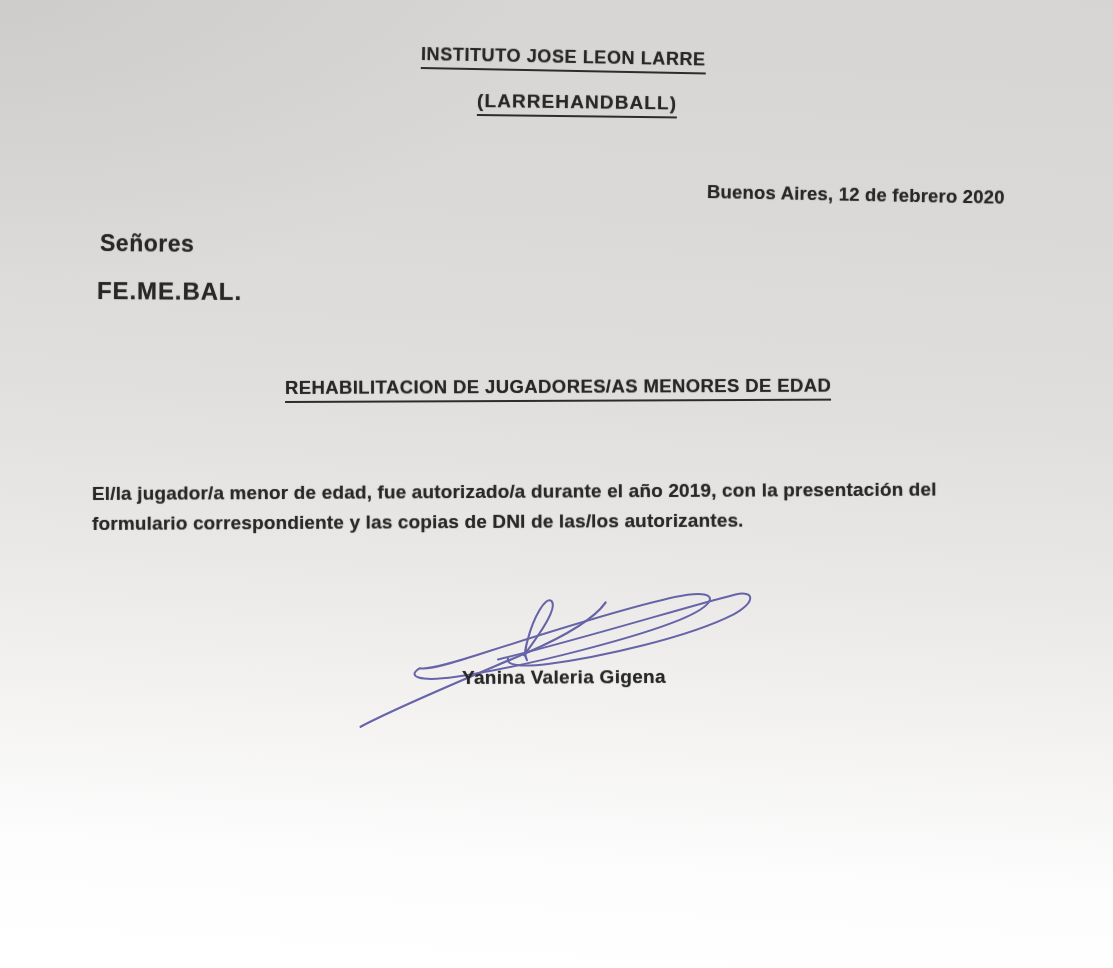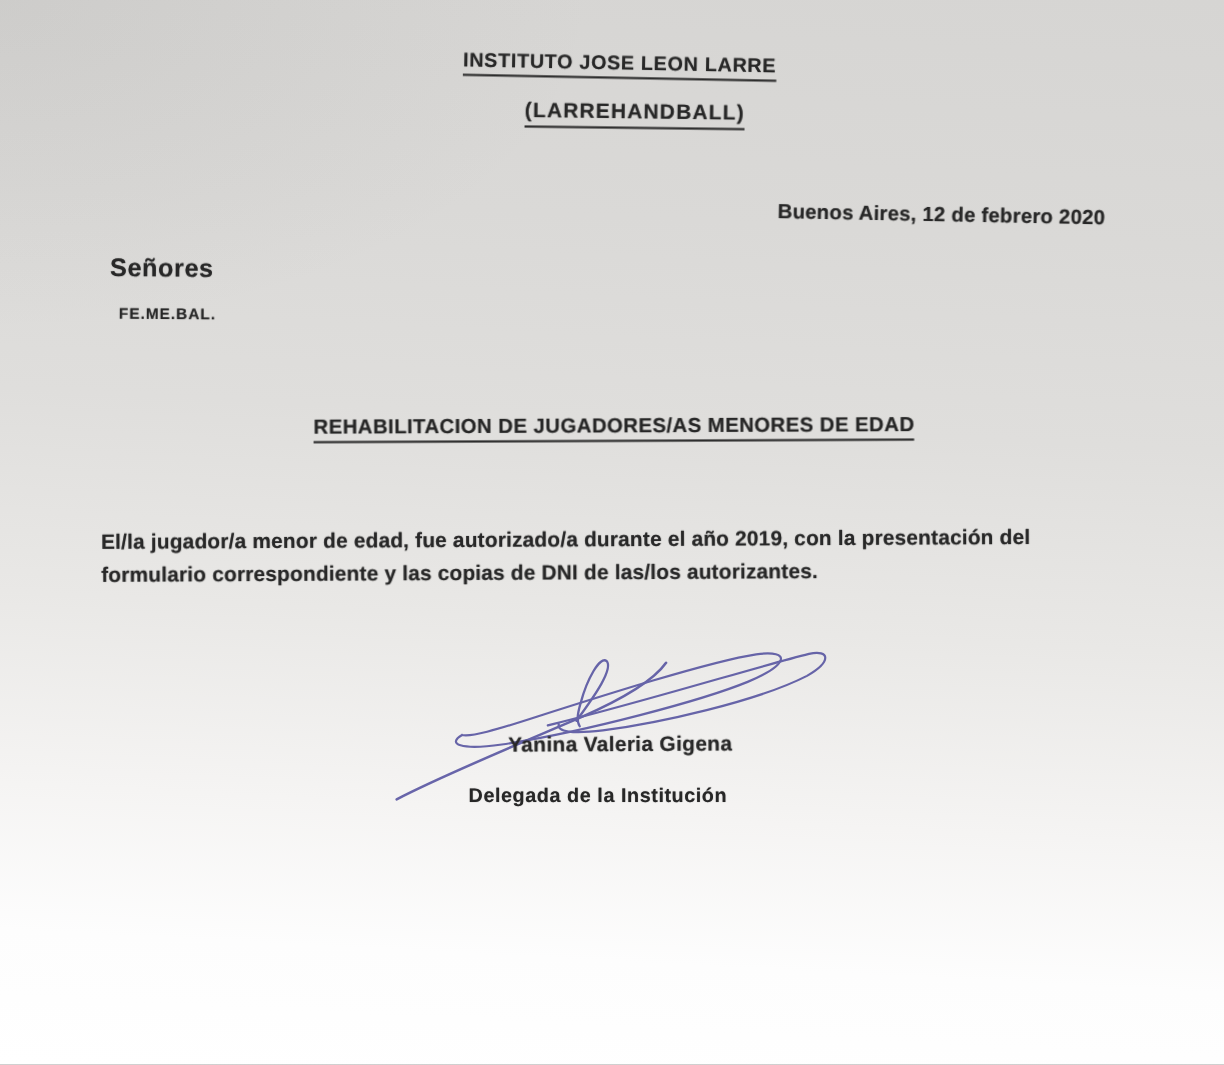--- a/index.html
+++ b/index.html
@@ -39,21 +39,21 @@
     padding-bottom: 2px;
     display: inline-block;
   }
   
   #lh1 { left: 421px; top: 44px;  font-size: 18px; letter-spacing: 0.6px; transform: rotate(1.1deg); }
   #lh2 { left: 477px; top: 90px;  font-size: 19px; letter-spacing: 1.1px; transform: rotate(0.7deg); }
   
   #dateline { left: 707px; top: 181px; font-size: 18.5px; letter-spacing: 0.2px; transform: rotate(1.1deg); }
   
   #salutation { left: 100px; top: 230px; font-size: 23px; letter-spacing: 0.5px; transform: rotate(0.5deg); }
-  #recipient  { left: 97px;  top: 277px; font-size: 14px; letter-spacing: 0.9px; transform: rotate(0.4deg); margin-left: 11px; }
+  #recipient  { left: 97px;  top: 277px; font-size: 24px; letter-spacing: 0.9px; transform: rotate(0.4deg); }
   
   #subject { left: 285px; top: 377px; font-size: 18.5px; letter-spacing: 0.4px; transform: rotate(-0.25deg); }
   
   #body {
     left: 92px; top: 479px;
     font-size: 19px;
     letter-spacing: 0.15px;
     line-height: 30px;
     transform: rotate(-0.3deg);
   }
@@ -102,15 +102,14 @@
                C 369 31, 373 17, 340 21 C 298 27, 198 58, 140 76 C 102 88, 80 94, 72 92"></path>
 
       <path stroke-width="2.0" d="M 150 84 C 235 64, 342 32, 388 21 C 407 17, 409 28, 386 41
                C 340 64, 250 83, 200 89 C 172 92, 158 90, 160 83"></path>
 
       <path stroke-width="2.1" d="M 176 80 C 194 56, 210 33, 204 26 C 198 21, 186 42, 180 64 C 177 74, 176 80, 179 85"></path>
     </g>
   </svg>
 
   <div class="txt" id="sig-name">Yanina Valeria Gigena</div>
-  <div class="txt" id="sig-role">Delegada de la Institución</div>
 
 </div>
 
 </body></html>

